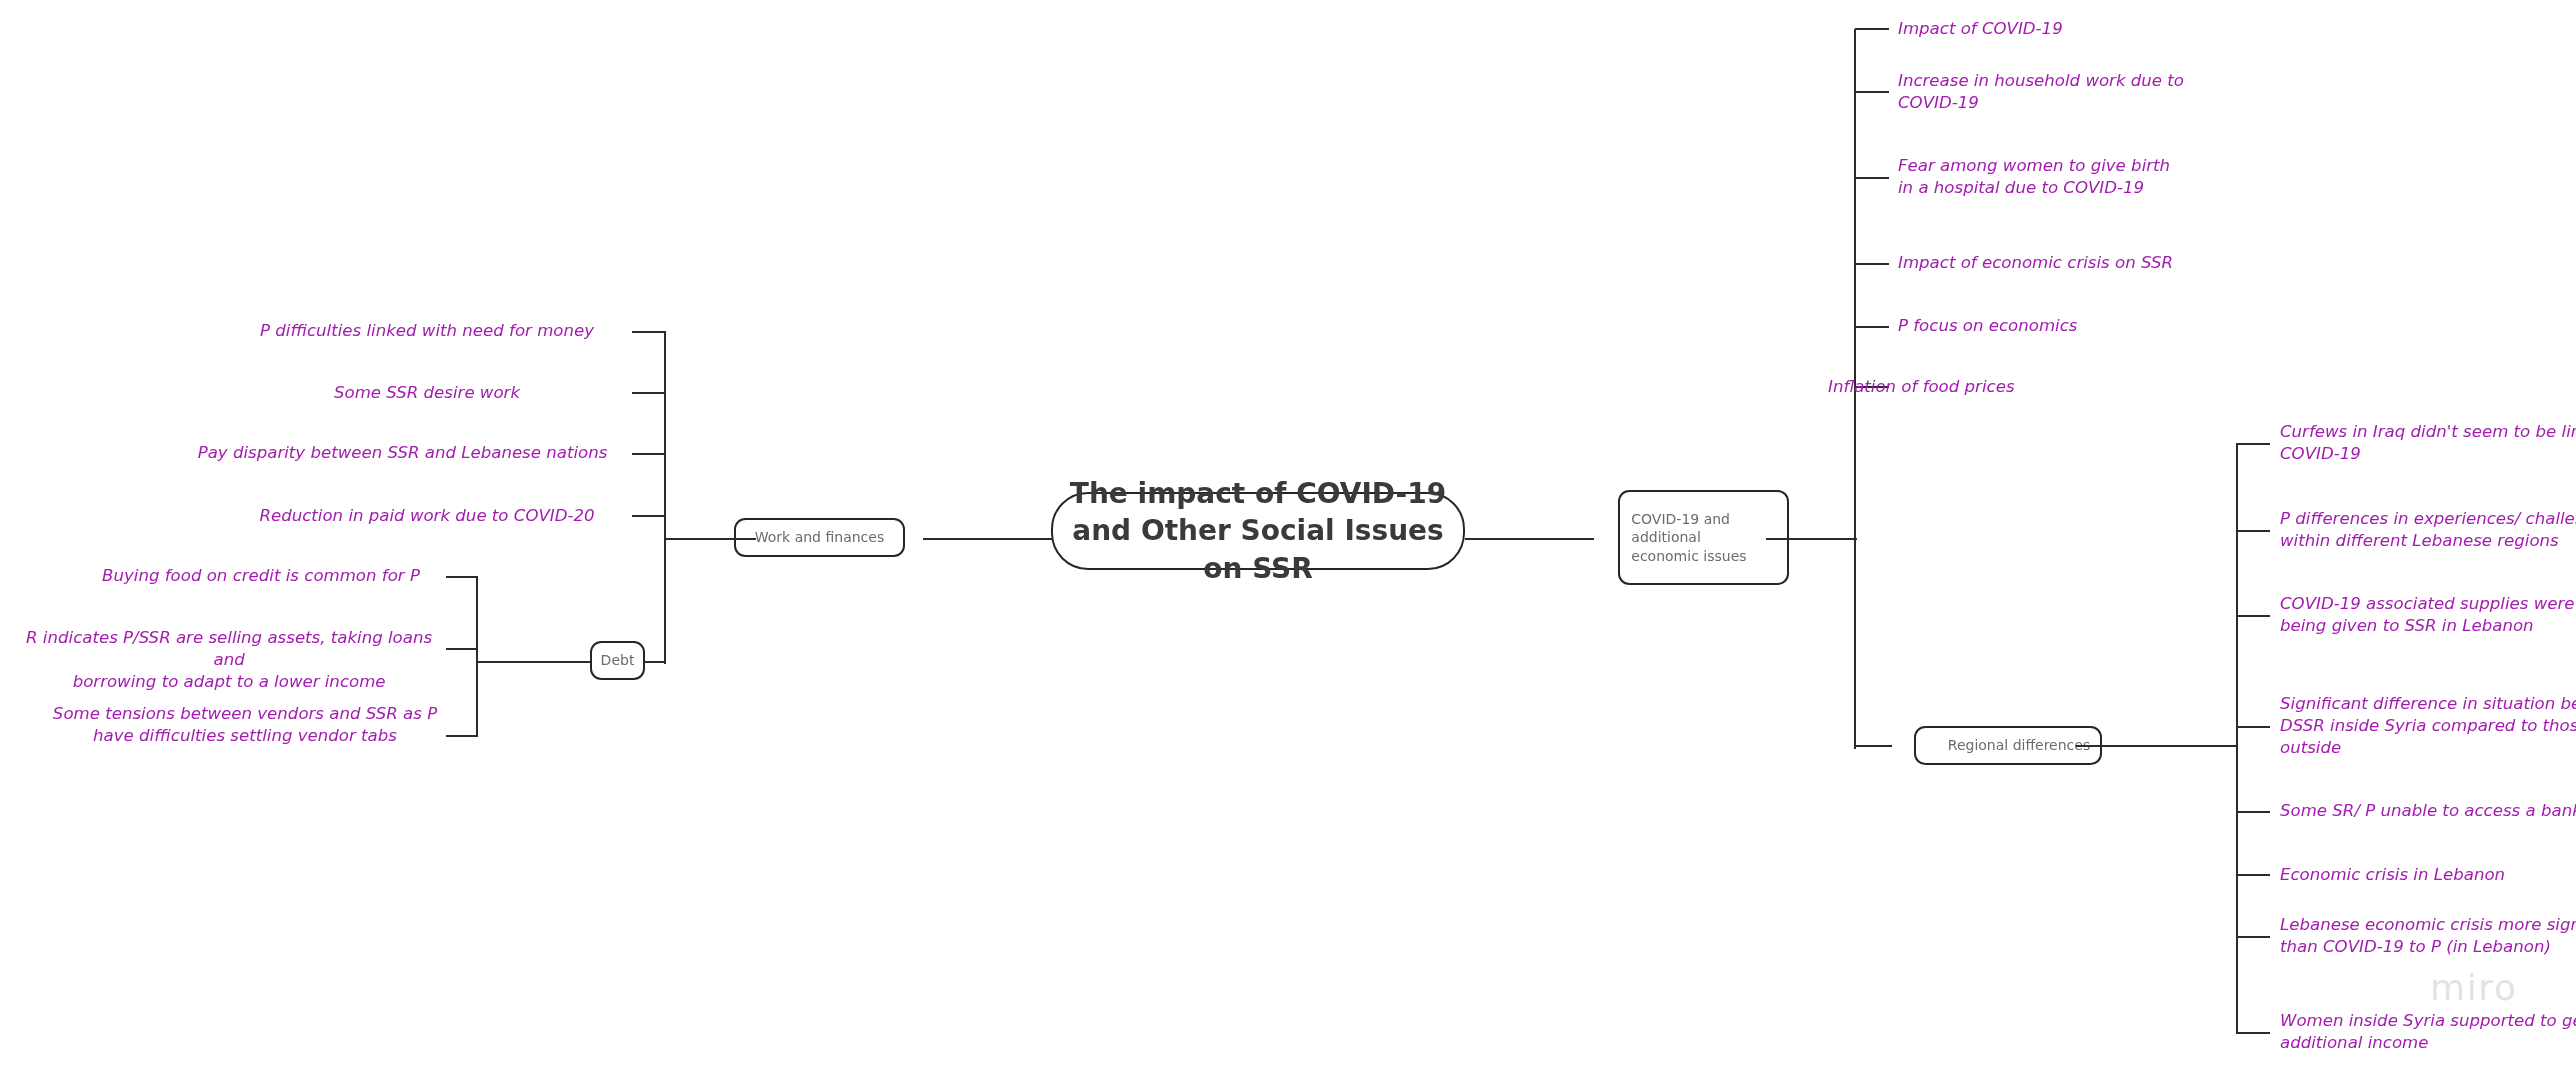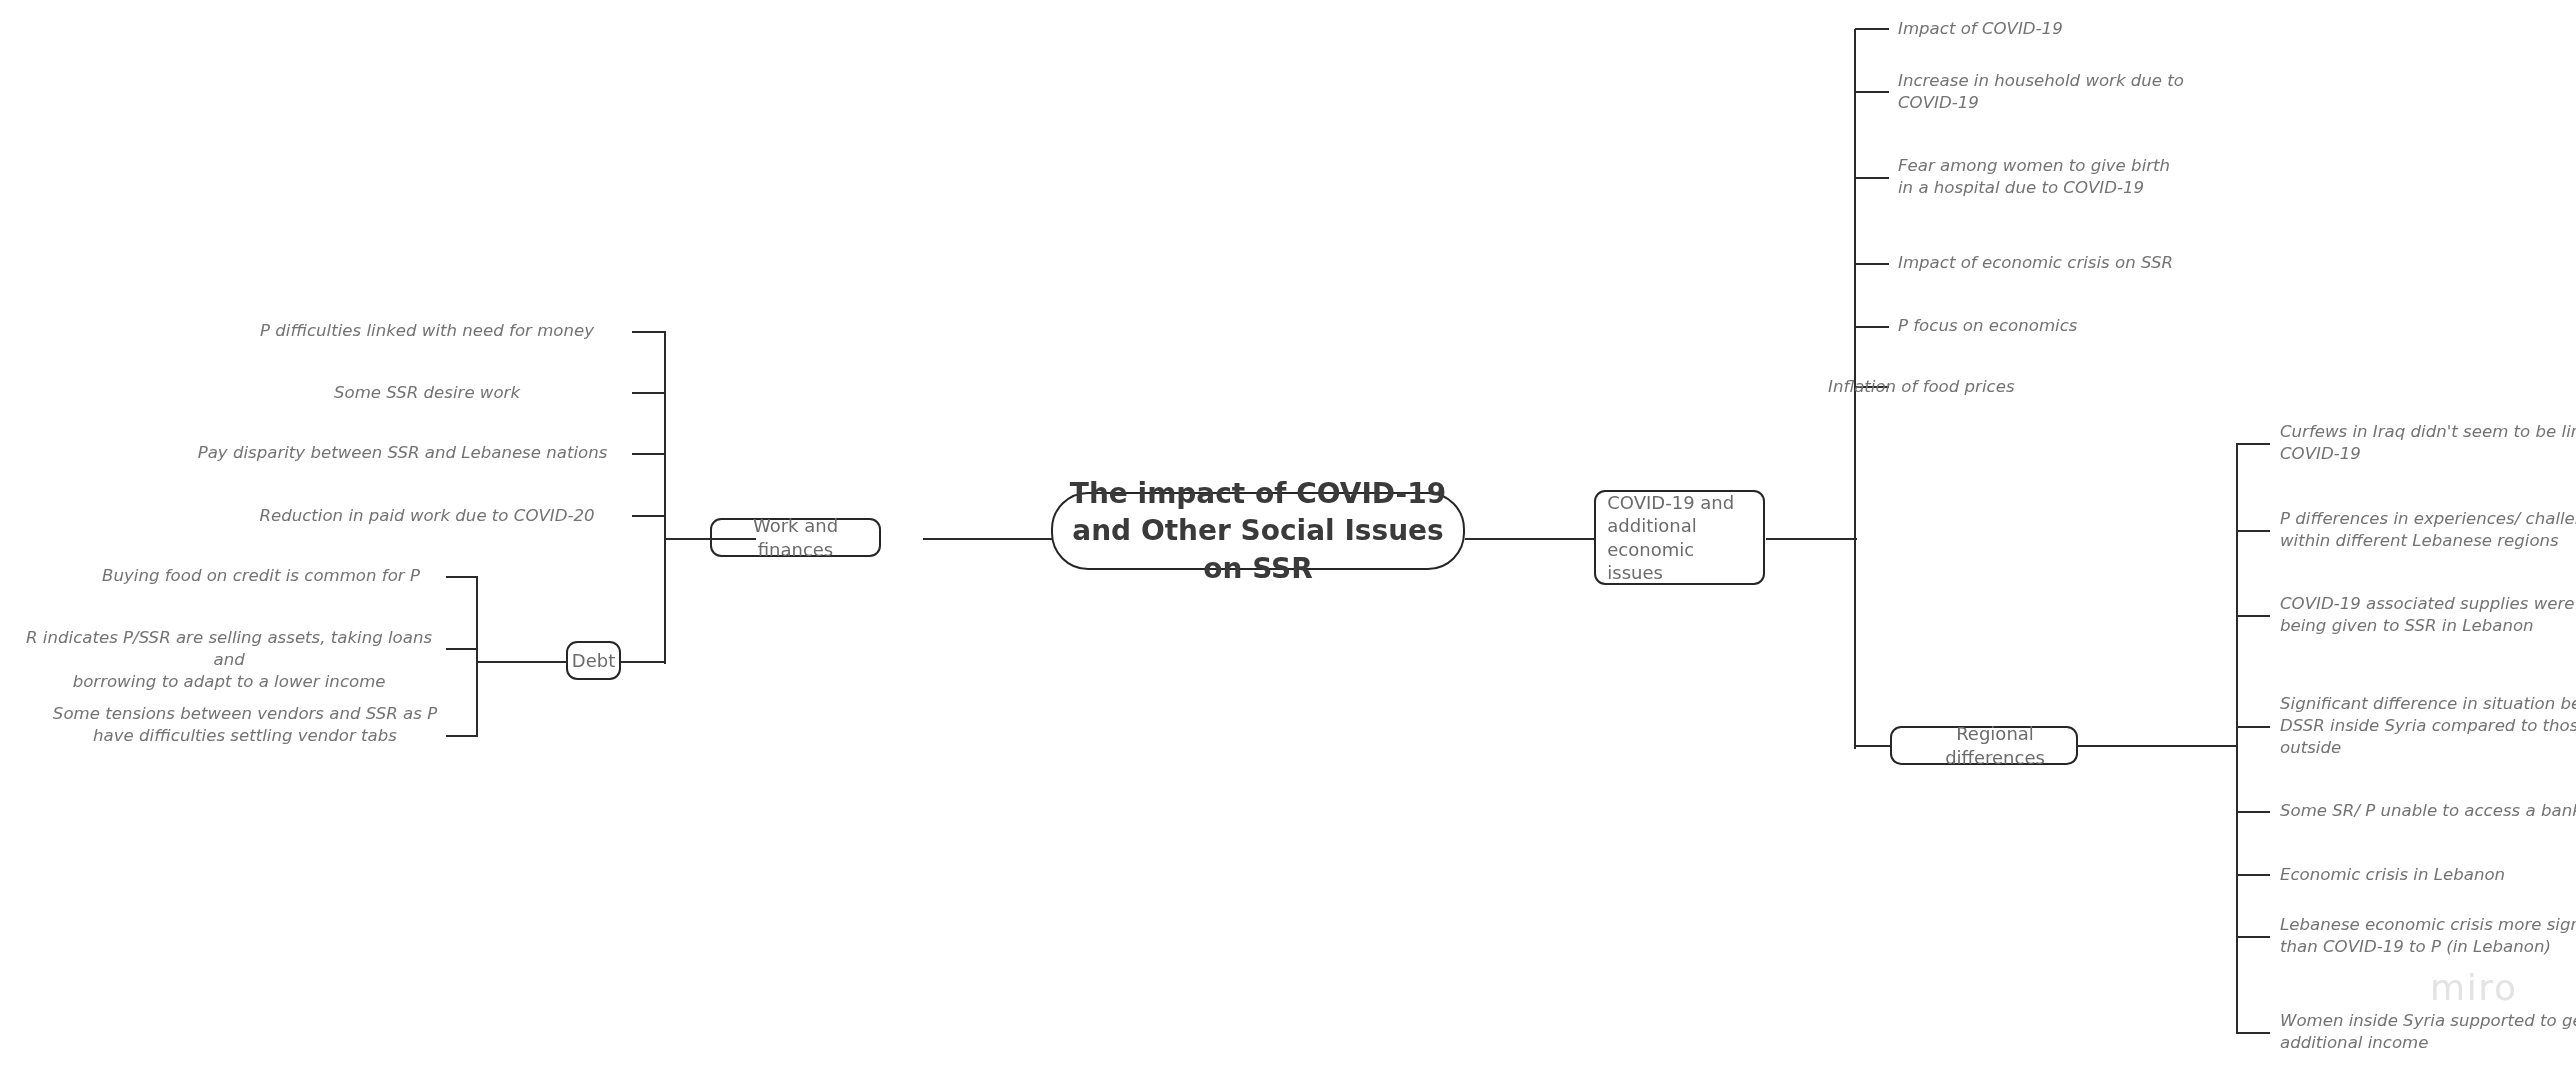--- a/index.html
+++ b/index.html
@@ -42,36 +42,37 @@
   }
   .node.central {
     border-radius: 37px;
     border-width: 2.4px;
     color: #3a3a3a;
     font-weight: bold;
     font-size: 28px;
     line-height: 1.34;
   }
   .node.branch {
-    font-size: 18px;
+    font-size: 14px;
+    margin-left: 24px;
   }
   .node.branch.multiline {
     justify-content: flex-start;
     text-align: left;
     padding-left: 11.3px;
   }
 
   
   .leaf {
     position: absolute;
     font-family: "DejaVu Sans", sans-serif;
     font-style: italic;
     font-size: 16.6px;
     line-height: 1.33;
-    color: #737373;
+    color: #a21caf;
     white-space: pre-line;
   }
   .leaf.right { text-align: left; }
   .leaf.left  { text-align: center; }
 
   
   #watermark {
     position: absolute;
     left: 2430px;
     top: 967px;

